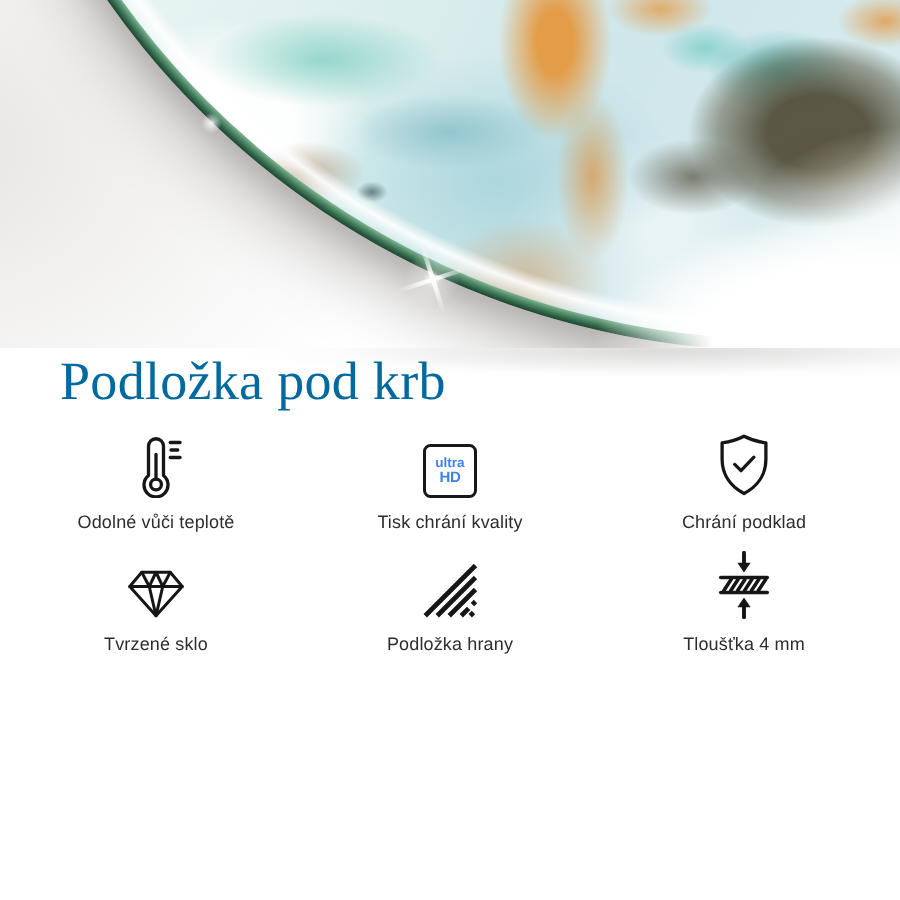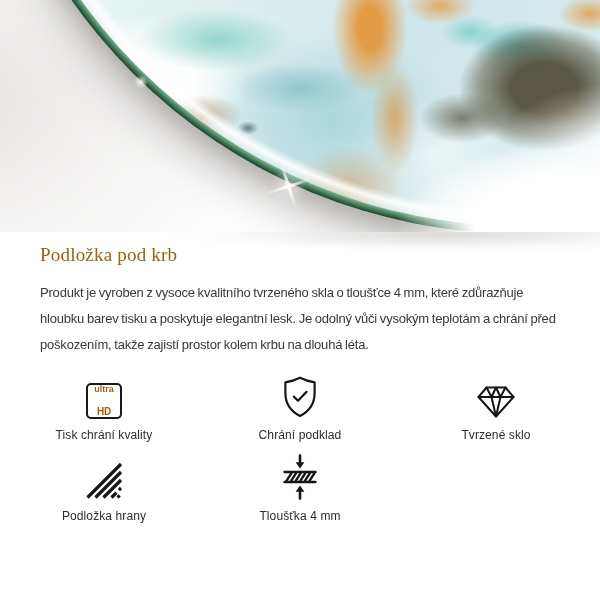--- a/index.html
+++ b/index.html
@@ -69,56 +69,68 @@
   .glint{position:absolute;left:133px;top:74px;width:16px;height:16px;z-index:5;
     background:radial-gradient(circle, rgba(255,255,255,.9), rgba(255,255,255,0) 60%);}
   .under-shadow{position:relative;height:0;}
   .under-shadow::before{content:"";position:absolute;left:0;top:0;width:600px;height:34px;pointer-events:none;
     background:
       radial-gradient(ellipse 290px 22px at 430px 2px, rgba(125,121,115,.20), rgba(125,121,115,0) 70%),
       radial-gradient(ellipse 430px 26px at 470px 2px, rgba(140,136,130,.10), rgba(140,136,130,0) 75%);}
   
   .content{position:relative;padding:0 30px 0 40px;z-index:2;}
   .title{margin:6px 0 0 0;font-family:"Liberation Serif", serif;font-weight:400;
-    font-size:19px;line-height:33px;color:#a16207;letter-spacing:.2px;}
+    font-size:36px;line-height:33px;color:#0369a1;letter-spacing:.2px;}
   .desc{margin:9px 0 0 0;max-width:540px;font-size:13px;line-height:26px;color:#383838;
     letter-spacing:-.2px;word-spacing:-.6px;}
   
   .features{margin:15px 6px 0;display:grid;grid-template-columns:repeat(3,196px);row-gap:12px;}
   .feature{display:flex;flex-direction:column;align-items:center;text-align:center;}
   .icon-wrap{height:46px;display:flex;align-items:flex-end;justify-content:center;margin-bottom:9px;}
   .feature-label{font-size:12px;color:#2d2d2d;letter-spacing:.1px;line-height:14px;}
   .ico{stroke:#161616;fill:none;stroke-width:2.2;stroke-linecap:round;stroke-linejoin:round;}
   .ico .fill{fill:#161616;stroke:none;}
   .uhd{width:36px;height:36px;border:2.6px solid #181818;border-radius:5px;box-sizing:border-box;
-    display:flex;flex-direction:column;align-items:center;justify-content:space-between;line-height:1;color:#a16207;}
+    display:flex;flex-direction:column;align-items:center;justify-content:center;line-height:1;color:#3b82f6;}
   .uhd-top{font-size:9px;font-weight:700;}
   .uhd-bottom{font-size:10px;font-weight:800;letter-spacing:-.3px;margin-top:1px;}
 </style>
 </head>
 <body>
 
 <div class="hero">
   <div class="glass"></div>
   <div class="art"></div>
   <div class="sheen"></div>
   <div class="glint"></div>
   <div class="sparkle"></div>
 </div>
 <div class="under-shadow"></div>
 
 <div class="content">
   <h1 class="title">
     <span style="display:block">Podložka pod krb</span>
   </h1>
-  <p class="desc">Produkt je vyroben z vysoce kvalitního tvrzeného skla o tloušťce 4 mm, které zdůrazňuje hloubku barev tisku a poskytuje elegantní lesk. Je odolný vůči vysokým teplotám a chrání před poškozením, takže zajistí prostor kolem krbu na dlouhá léta.</p>
 </div>
 
 <div class="features">
 
+  <div class="feature">
+    <div class="icon-wrap">
+      <svg class="ico" width="36" height="42" viewBox="0 0 36 42">
+        <path d="M13 27 V7.5 a5 5 0 0 1 10 0 V27 a8 8 0 1 1 -10 0 Z"></path>
+        <circle cx="18" cy="33" r="3.6"></circle>
+        <line x1="18" y1="13" x2="18" y2="29.4"></line>
+        <line x1="27.5" y1="5" x2="34" y2="5"></line>
+        <line x1="28" y1="10" x2="32.5" y2="10"></line>
+        <line x1="27.5" y1="15" x2="34" y2="15"></line>
+      </svg>
+    </div>
+    <div class="feature-label">Odolné vůči teplotě</div>
+  </div>
 
   <div class="feature">
     <div class="icon-wrap">
       <div class="uhd">
         <span class="uhd-top">ultra</span>
         <span class="uhd-bottom">HD</span>
       </div>
     </div>
     <div class="feature-label">Tisk chrání kvality</div>
   </div>

